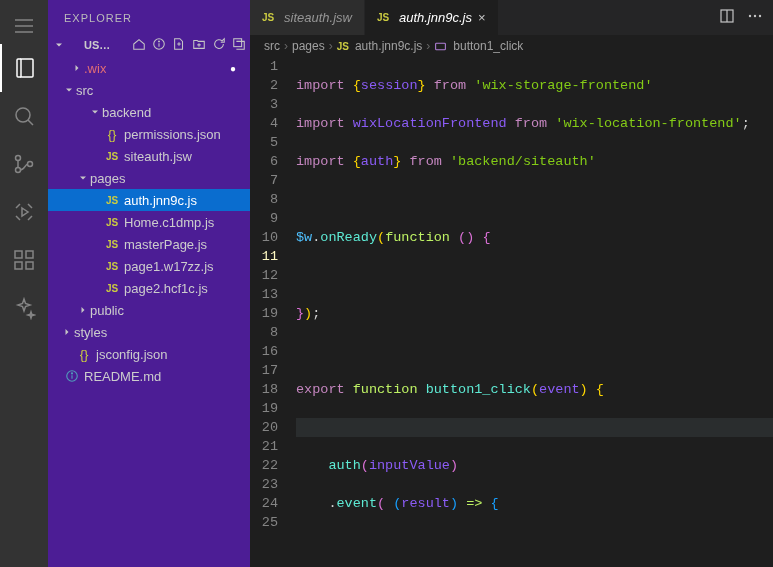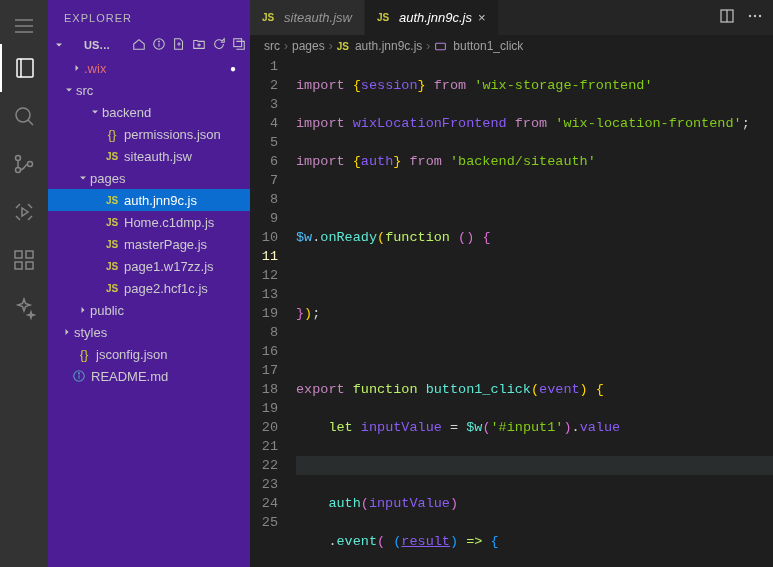--- a/index.html
+++ b/index.html
@@ -352,21 +352,21 @@
           <svg width="12" height="12" viewBox="0 0 16 16" fill="currentColor">
             <path d="M6 4l4 4-4 4z"></path>
           </svg>
         </span>
         <span class="label">styles</span>
       </div>
     <div class="tree-item" style="padding-left:28px">
         <span class="ficon json-icon">{}</span>
         <span class="label">jsconfig.json</span>
       </div>
-    <div class="tree-item" style="padding-left:23px">
+    <div class="tree-item" style="padding-left:16px">
         <span class="ficon info-icon">
           <svg width="14" height="14" viewBox="0 0 16 16" fill="none" stroke="currentColor" stroke-width="1.3">
             <circle cx="8" cy="8" r="6"></circle>
             <line x1="8" y1="7" x2="8" y2="11"></line>
             <circle cx="8" cy="5" r="0.6" fill="currentColor"></circle>
           </svg>
         </span>
         <span class="label">README.md</span>
       </div>
   </div>
@@ -441,24 +441,23 @@
     <div class="code">
 <div class="line"><span class="c-key">import</span> <span class="c-brc">{</span><span class="c-var">session</span><span class="c-brc">}</span> <span class="c-key">from</span> <span class="c-str">'wix-storage-frontend'</span></div>
 <div class="line"><span class="c-key">import</span> <span class="c-var">wixLocationFrontend</span> <span class="c-key">from</span> <span class="c-str">'wix-location-frontend'</span><span class="c-pun">;</span></div>
 <div class="line"><span class="c-key">import</span> <span class="c-brc">{</span><span class="c-var">auth</span><span class="c-brc">}</span> <span class="c-key">from</span> <span class="c-str">'backend/siteauth'</span></div>
 <div class="line"></div>
 <div class="line"><span class="c-const">$w</span><span class="c-pun">.</span><span class="c-fn">onReady</span><span class="c-brc">(</span><span class="c-blue">function</span> <span class="c-brc2">()</span> <span class="c-brc2">{</span></div>
 <div class="line"></div>
 <div class="line"><span class="c-brc2">}</span><span class="c-brc">)</span><span class="c-pun">;</span></div>
 <div class="line"></div>
 <div class="line"><span class="c-key">export</span> <span class="c-blue">function</span> <span class="c-fn">button1_click</span><span class="c-brc">(</span><span class="c-var">event</span><span class="c-brc">)</span> <span class="c-brc">{</span></div>
-<div class="line">    <span class="c-blue">let</span> <span class="c-var">inputValue</span> <span class="c-pun">=</span> <span class="c-fn">$w</span><span class="c-brc2">(</span><span class="c-str">'#input1'</span><span class="c-brc2">)</span><span class="c-pun">.</span><span class="c-var">value</span></div>
 <div class="line hl"></div>
 <div class="line">    <span class="c-fn">auth</span><span class="c-brc2">(</span><span class="c-var">inputValue</span><span class="c-brc2">)</span></div>
-<div class="line">    <span class="c-pun">.</span><span class="c-fn">event</span><span class="c-brc2">(</span> <span class="c-brc3">(</span><span class="c-var" style="text-decoration:underline">result</span><span class="c-brc3">)</span> <span class="c-blue">=&gt;</span> <span class="c-brc3">{</span></div>
+<div class="line">    <span class="c-pun">.</span><span class="c-fn">event</span><span class="c-brc2">(</span> <span class="c-brc3">(</span><span class="c-var" style="">result</span><span class="c-brc3">)</span> <span class="c-blue">=&gt;</span> <span class="c-brc3">{</span></div>
 
 
 
 
 
 
 
 
 
 

